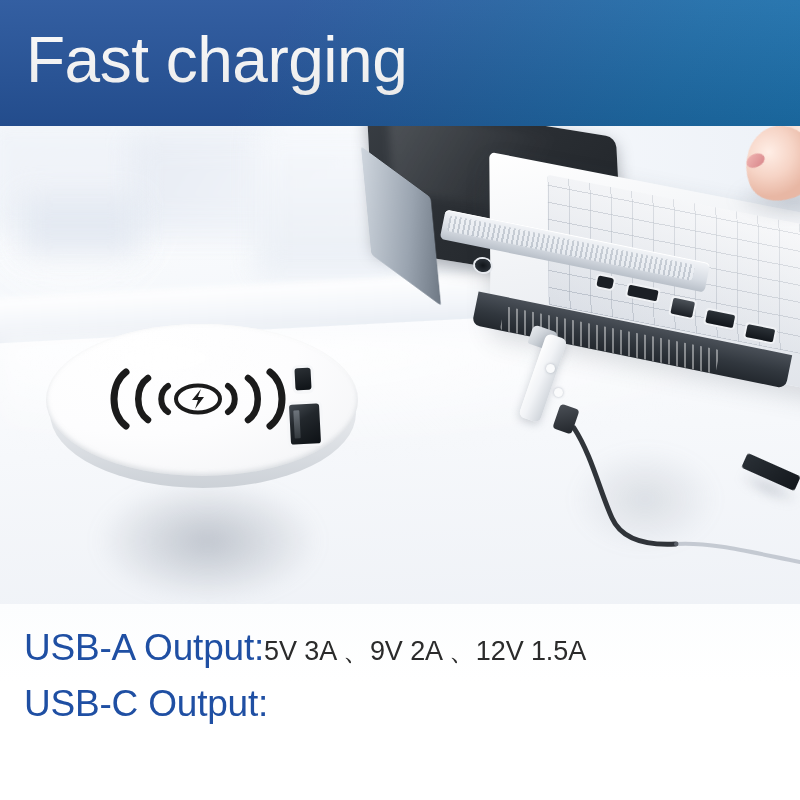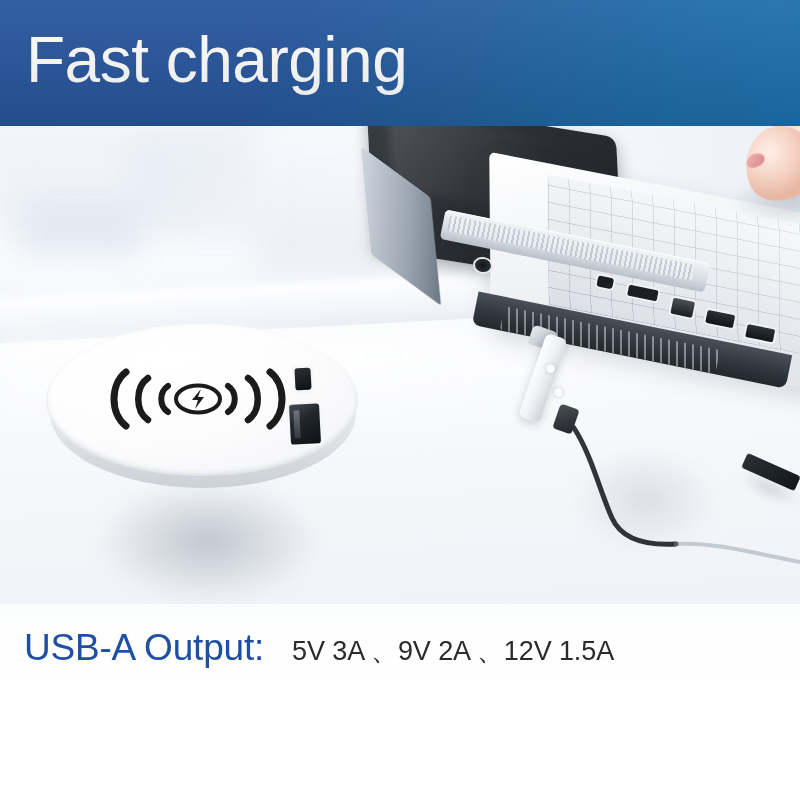--- a/index.html
+++ b/index.html
@@ -287,21 +287,21 @@
           background:linear-gradient(180deg,#fcfdfe 0%,#ffffff 40%,#ffffff 100%); }
   .spec-row{ position:absolute; left:24px; display:flex; align-items:baseline; white-space:nowrap;justify-content:space-between; }
   #spec-row-1{ top:22px; }
   #spec-row-2{ top:78px; }
   .spec-label{
     font-size:37px; line-height:44px; color:#1f4fa3; font-weight:400;
     letter-spacing:-0.2px;
   }
   .spec-value{
     font-size:27px; line-height:44px; color:#2b2b2b; font-weight:400;
-    margin-left:28px; letter-spacing:-0.1px;
+    margin-left:0; letter-spacing:-0.1px;
   }
 </style>
 </head>
 <body>
 
 <div id="page">
 
   <div id="banner">
     <div id="banner-title">Fast charging</div>
   </div>
@@ -390,16 +390,17 @@
       <div id="pad-port-a"></div>
     </div>
   </div>
 
   <div id="specs">
     <div class="spec-row" id="spec-row-1">
       <span class="spec-label">USB-A Output:</span>
       <span class="spec-value">5V 3A 、9V 2A 、12V 1.5A</span>
     </div>
     <div class="spec-row" id="spec-row-2">
+      <span class="spec-label">USB-C Output:</span>
     </div>
   </div>
 
 </div>
 
 </body></html>

